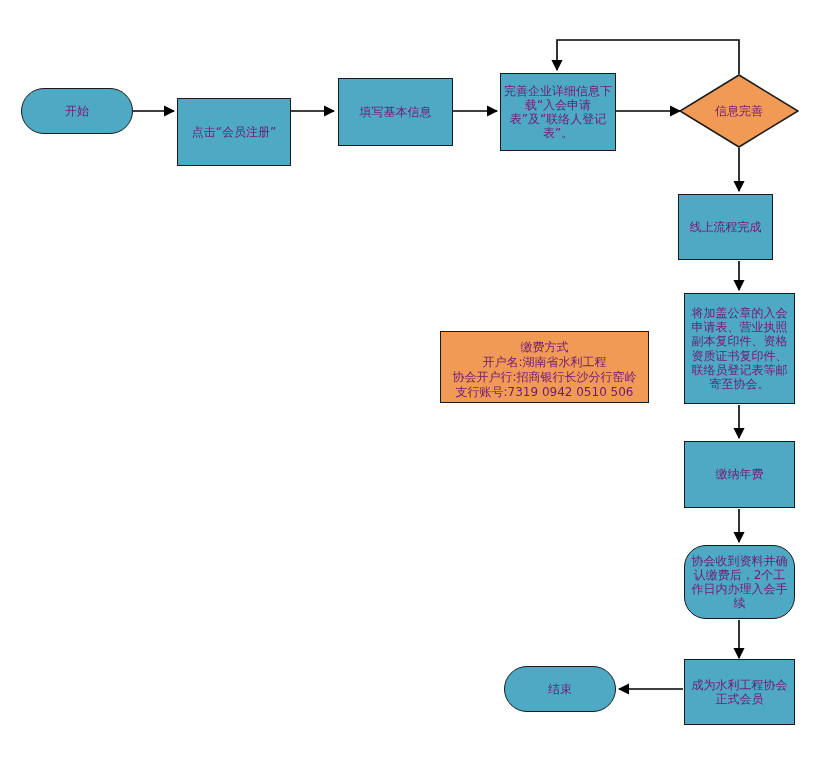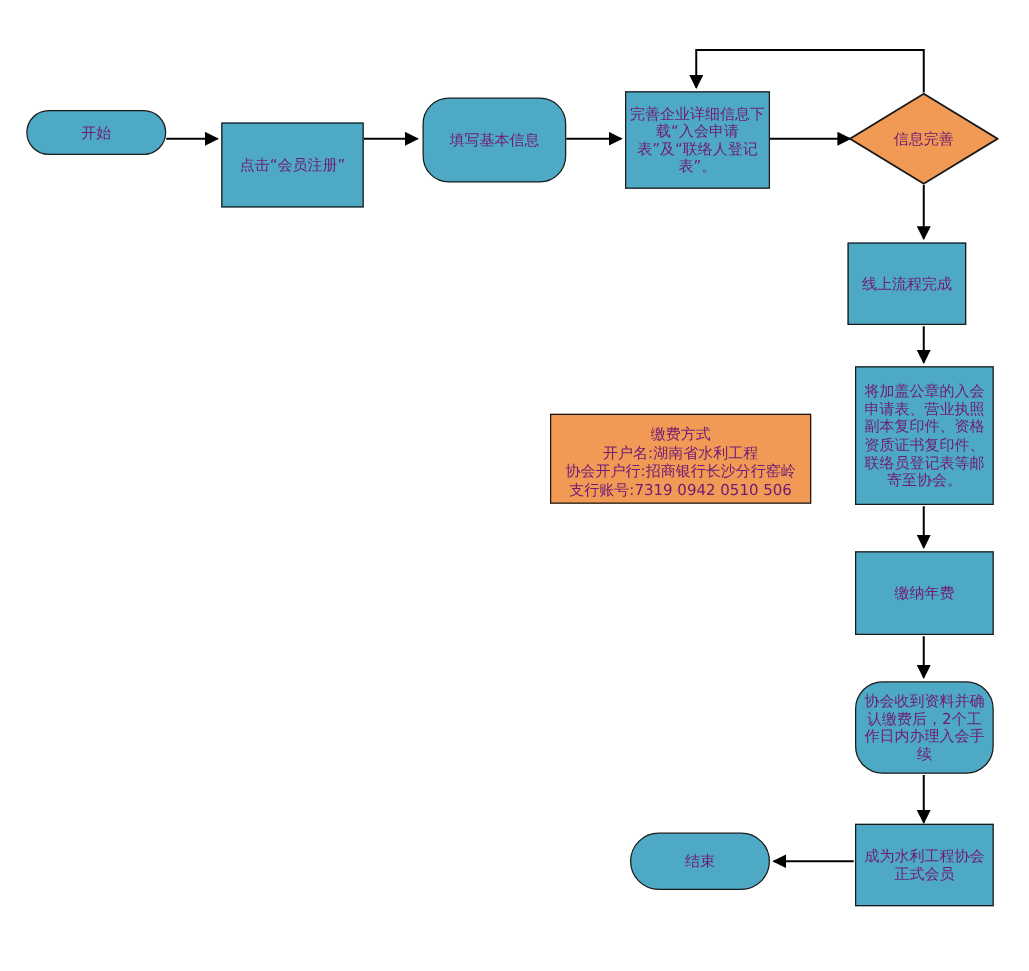--- a/index.html
+++ b/index.html
@@ -93,29 +93,29 @@
       <path d="M 739 148 L 739 191"></path>
       <path d="M 739 261 L 739 290"></path>
       <path d="M 739 405 L 739 438"></path>
       <path d="M 739 509 L 739 542"></path>
       <path d="M 739 620 L 739 658"></path>
       <path d="M 683 689 L 619 689"></path>
       <path d="M 739 74 L 739 40 L 557 40 L 557 70"></path>
     </g>
   </svg>
 
-  <div class="node terminator" style="left:21px; top:88px; width:112px; height:36px;">
+  <div class="node terminator" style="left:21px; top:88px; width:112px; height:46px;">
     <span>开始</span>
   </div>
 
   <div class="node process" style="left:177px; top:78px; width:114px; height:68px;margin-top:20px;">
     <span>点击“会员注册”</span>
   </div>
 
-  <div class="node process" style="left:338px; top:78px; width:115px; height:68px;border-radius:21px;">
+  <div class="node process" style="left:338px; top:78px; width:115px; height:68px;">
     <span>填写基本信息</span>
   </div>
 
   <div class="node process" style="left:500px; top:73px; width:116px; height:78px;">
     <span>完善企业详细信息下载“入会申请表”及“联络人登记表”。</span>
   </div>
 
   <div class="node decision" style="left:679px; top:74px; width:120px; height:74px;">
     <svg class="diamond-shape" viewBox="0 0 120 74" xmlns="http://www.w3.org/2000/svg" preserveAspectRatio="none">
       <polygon points="60,1 119,37 60,73 1,37" fill="#F09A56" stroke="#1a1a1a" stroke-width="1.5"></polygon>

